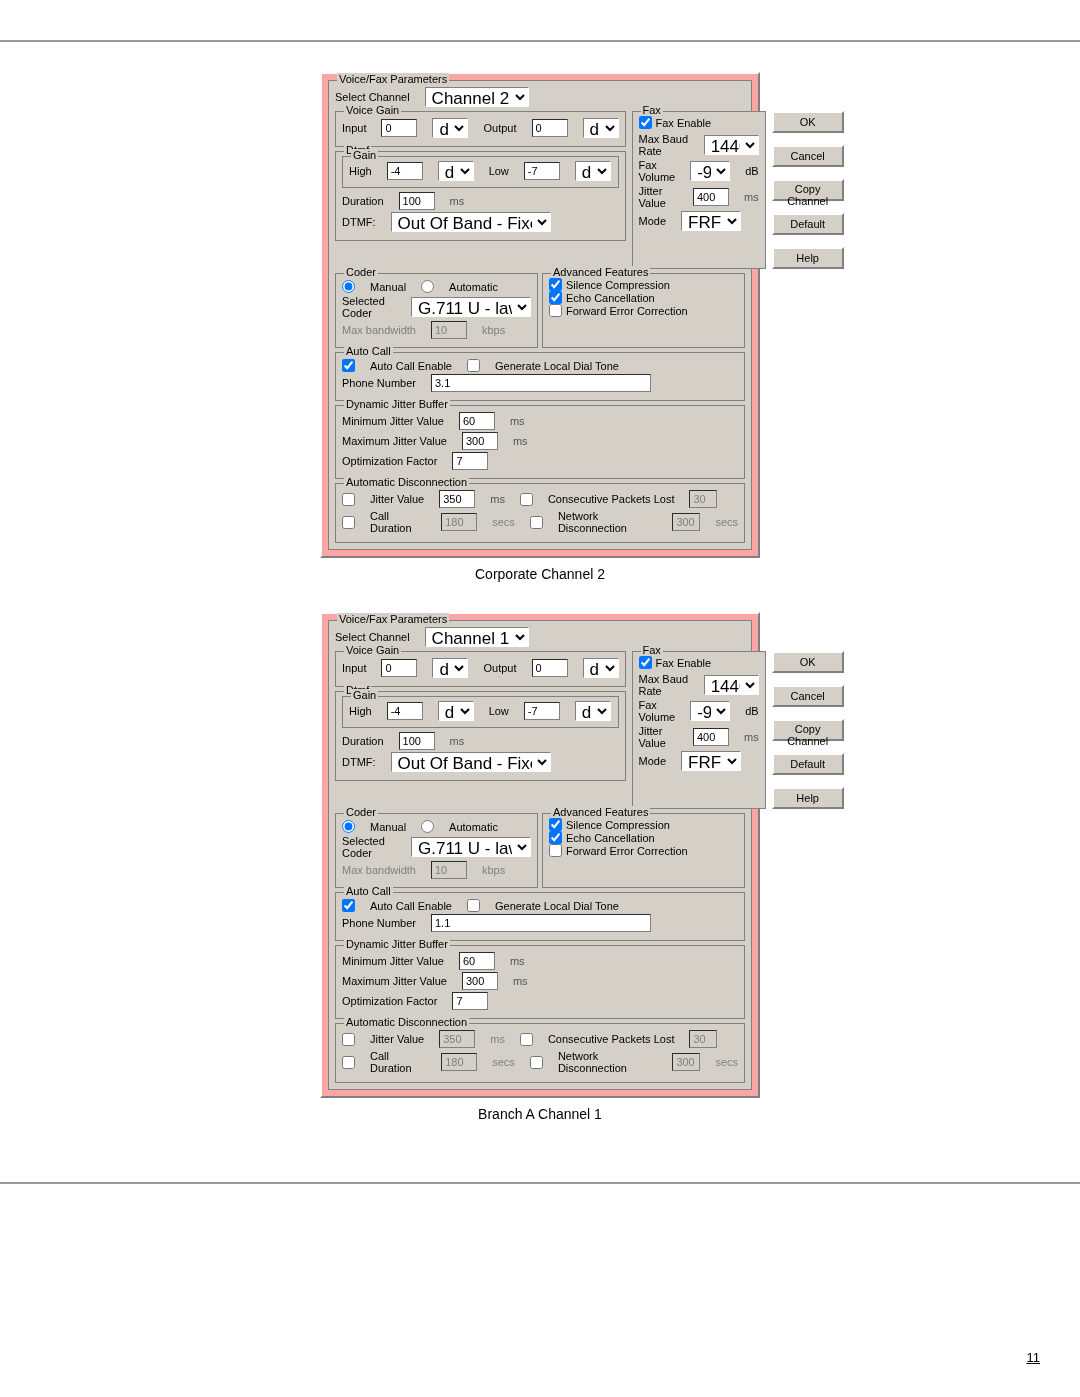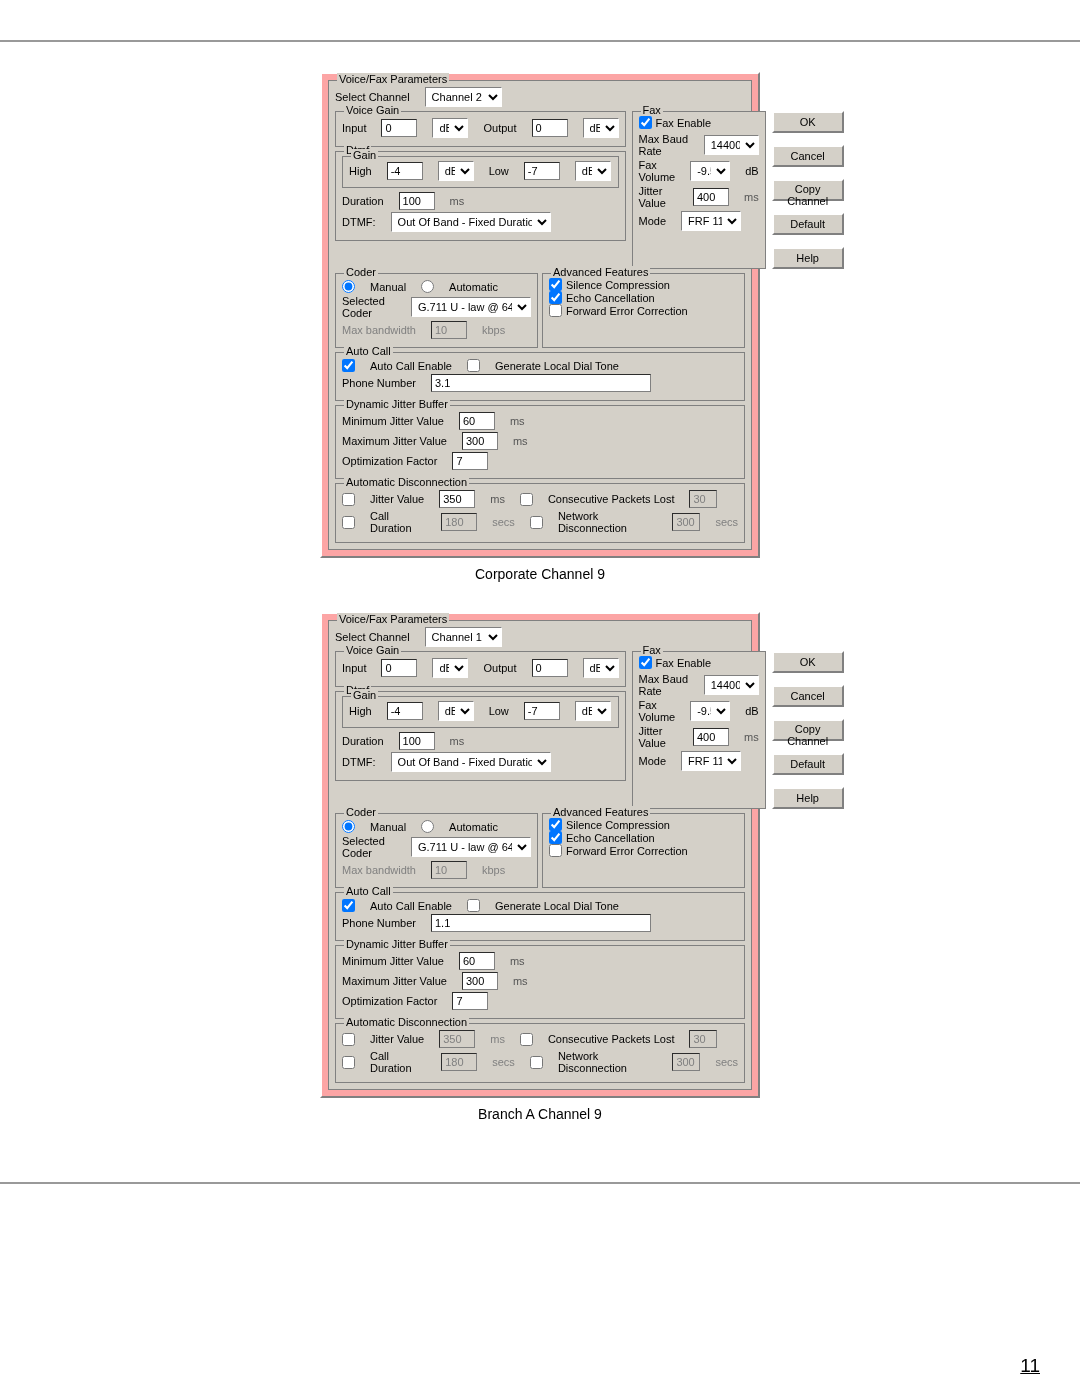--- a/index.html
+++ b/index.html
@@ -78,21 +78,21 @@
       text-align: center;
       height: 22px;
       width: 72px;
     }
 
     .win-select {
       background: #fff;
       border: 1px solid #808080;
       border-right-color: #fff;
       border-bottom-color: #fff;
-      font-size: 11px;
+      font-size: 17px;
       height: 20px;
       padding: 0 2px;
     }
 
     .win-input-disabled {
       background: #d4d0c8;
       color: #808080;
       border: 1px inset #808080;
       font-size: 11px;
       height: 18px;
@@ -336,21 +336,21 @@
             <span class="ms-label disabled-text">secs</span>
             <input type="checkbox" style="">
             <span>Network Disconnection</span>
             <input type="text" class="win-input-disabled" style="width: 28px;" value="300">
             <span class="ms-label disabled-text">secs</span>
           </div>
         </div>
 
       </div>
     </div>
-    <div class="dialog-caption">Corporate Channel 9</div>
+    <div class="dialog-caption">Corporate Channel 2</div>
   </div>
 
   <div class="dialog-section">
     <div class="dialog-box">
       <div style="position:relative; border:1px solid #808080; padding:4px 6px 6px 6px; background:#d4d0c8;">
         <span style="position:absolute;top:-8px;left:8px;background:#d4d0c8;padding:0 2px;font-size:11px;">Voice/Fax Parameters</span>
 
         <div class="row" style="margin-bottom:4px;">
           <span>Select Channel</span>
           <select class="win-select">
@@ -525,20 +525,20 @@
             <span class="ms-label disabled-text">secs</span>
             <input type="checkbox" style="">
             <span>Network Disconnection</span>
             <input type="text" class="win-input-disabled" style="width: 28px;" value="300">
             <span class="ms-label disabled-text">secs</span>
           </div>
         </div>
 
       </div>
     </div>
-    <div class="dialog-caption">Branch A Channel 9</div>
+    <div class="dialog-caption">Branch A Channel 1</div>
   </div>
 
   <div class="bottom-rule"></div>
 
-  <div style="position:absolute;bottom:20px;right:40px;font-size:19px;text-decoration:underline;">11</div>
+  <div style="position:absolute;bottom:32px;right:40px;font-size:13px;text-decoration:underline;">11</div>
 
 </div>
 
 </body></html>

